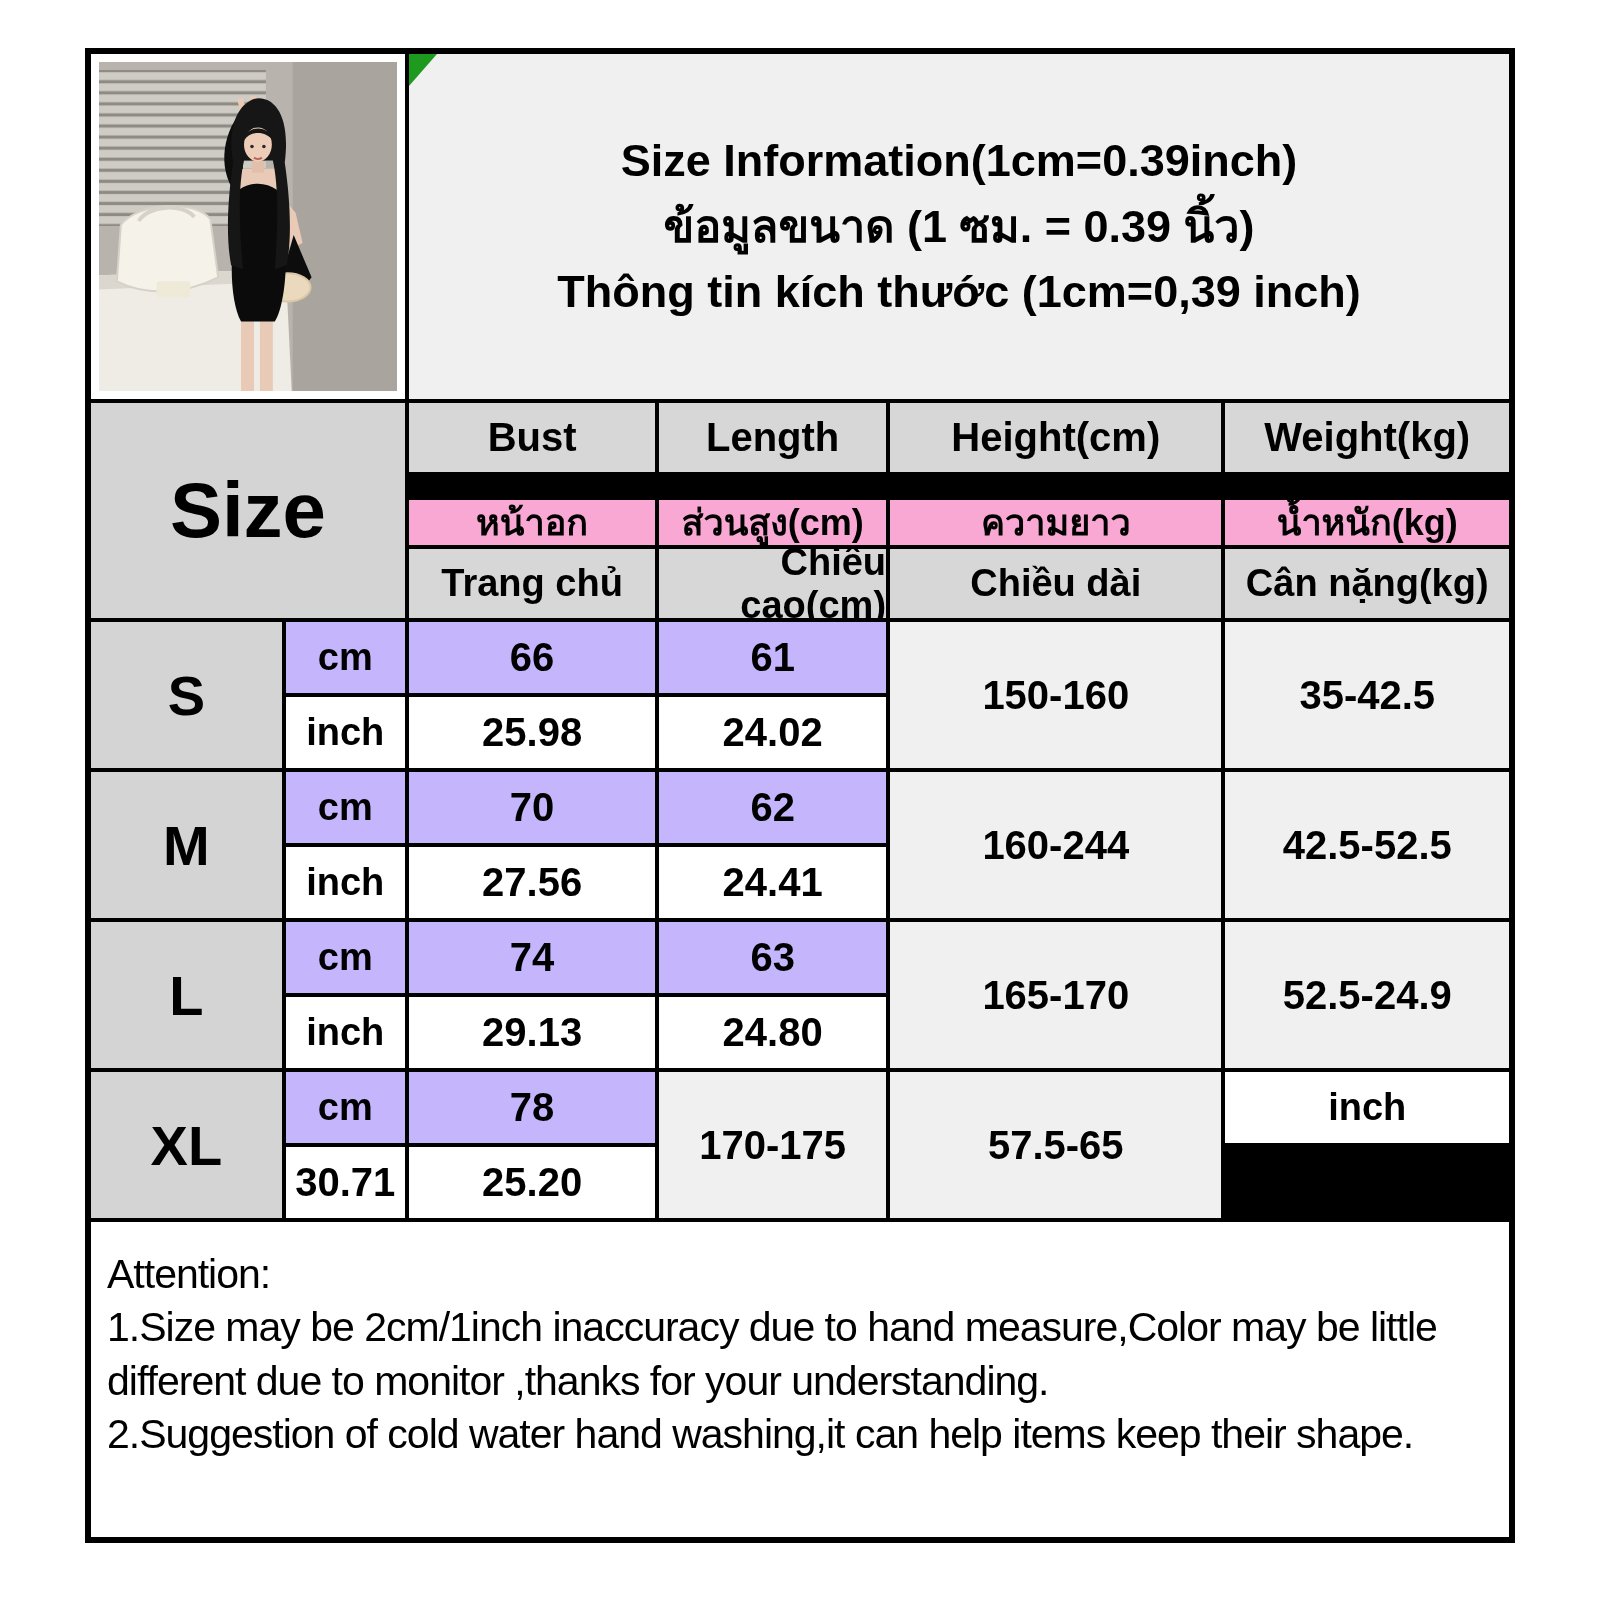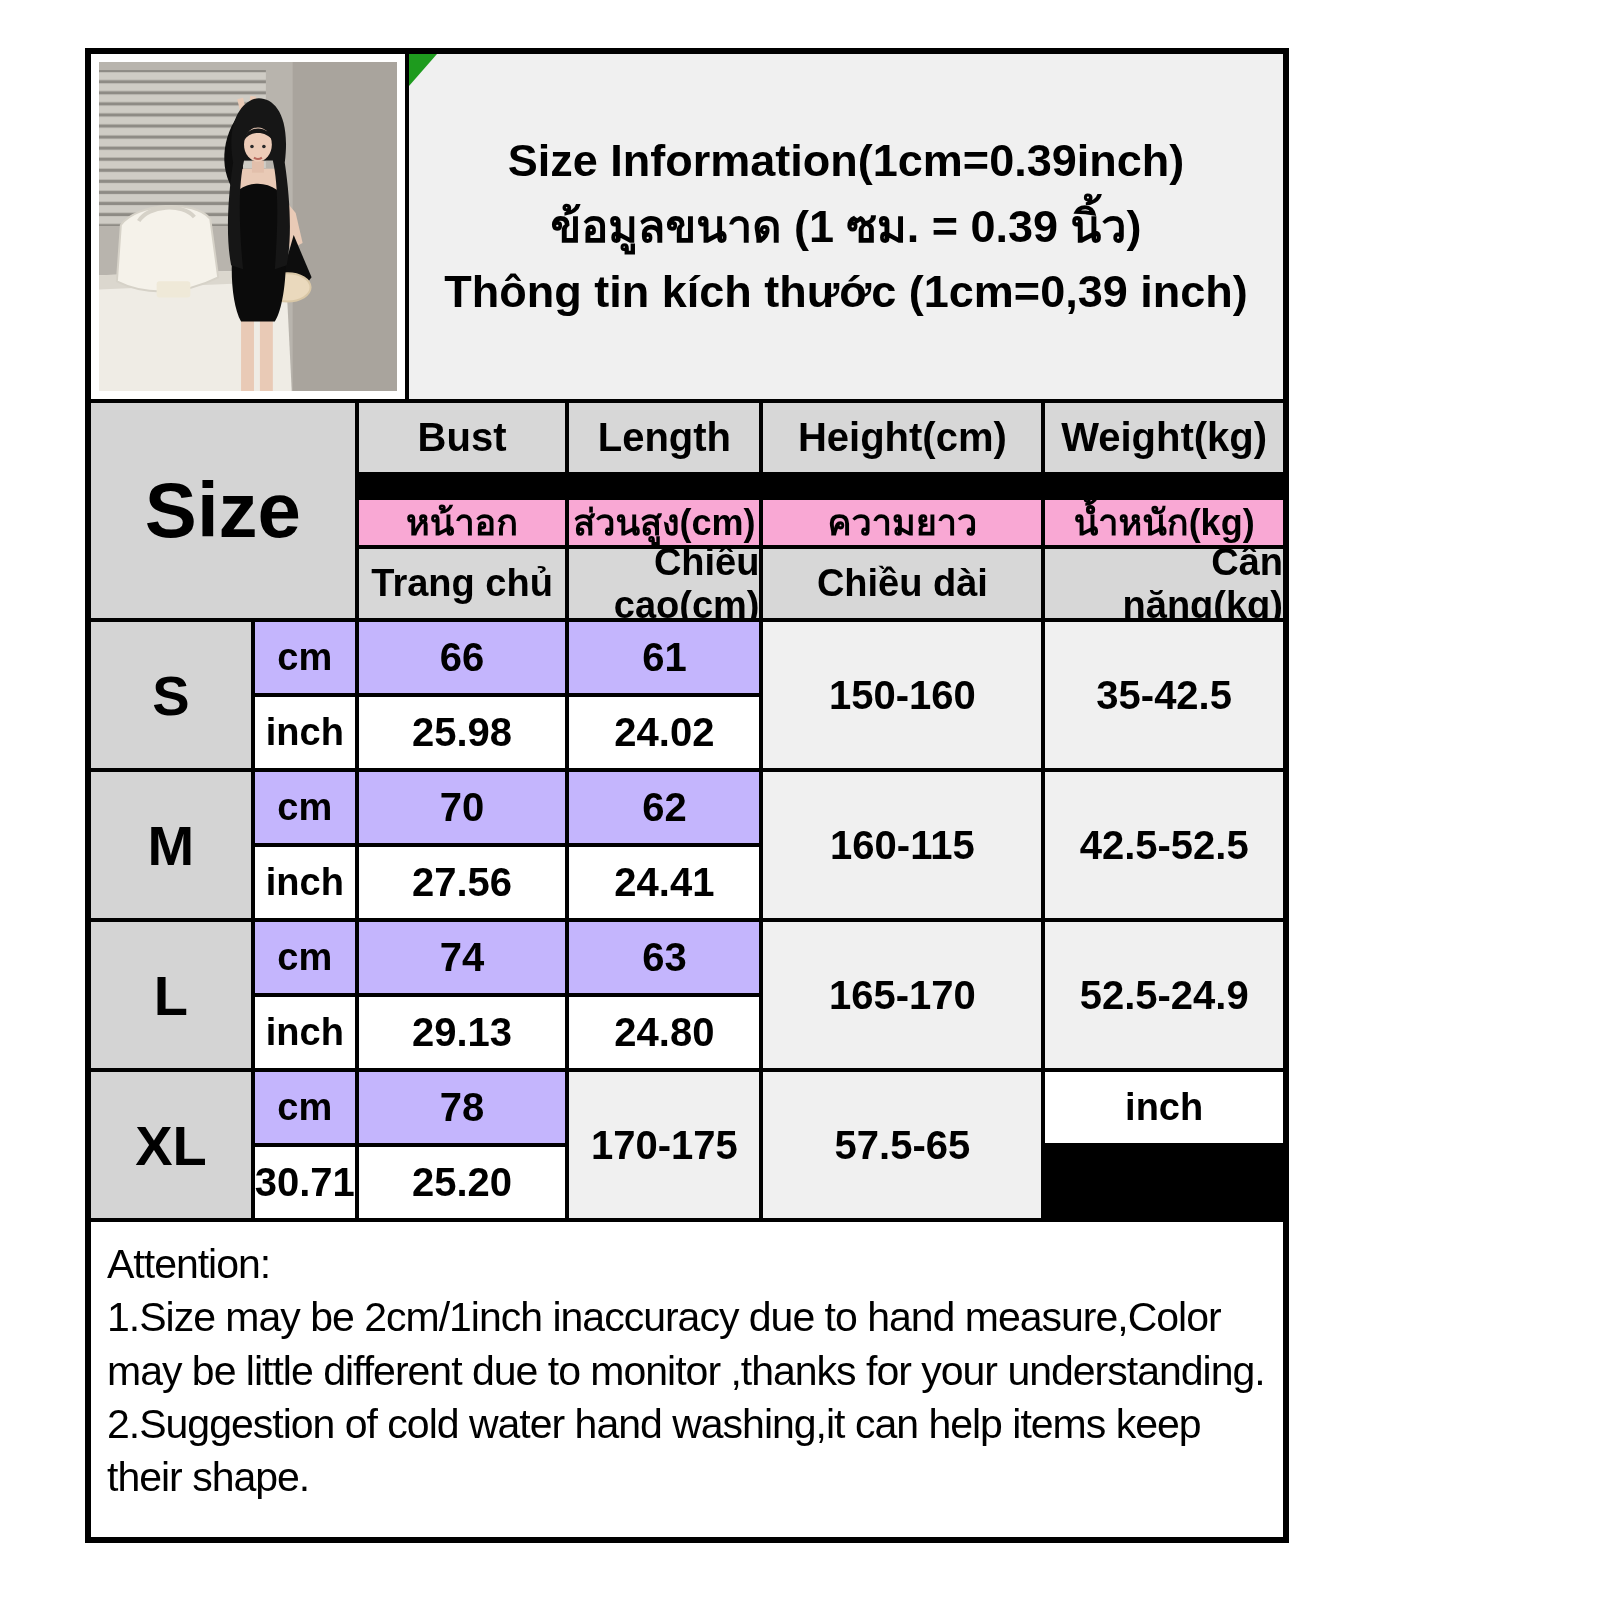--- a/index.html
+++ b/index.html
@@ -1,19 +1,19 @@
 <!DOCTYPE html>
 <html><head>
 <meta charset="utf-8">
 <style>
   html,body{margin:0;padding:0;background:#ffffff;}
   *{box-sizing:border-box;}
   body{font-family:"Liberation Sans","DejaVu Sans",sans-serif;color:#000;}
   .page{position:relative;width:1600px;height:1600px;background:#fff;overflow:hidden;}
-  .size-card{position:absolute;left:85px;top:48px;width:1204px;height:1495px;
+  .size-card{position:absolute;left:85px;top:48px;width:1430px;height:1495px;
     border:6px solid #000;display:flex;flex-direction:column;background:#fff;}
 
   
   .photo-title-row{height:345px;display:flex;flex:none;}
   .photo-cell{width:318px;flex:none;background:#fff;border-right:4px solid #000;padding:8px;}
   .photo-scene{width:100%;height:100%;position:relative;overflow:hidden;background:#b8b4ad;}
   .photo-scene svg{display:block;width:100%;height:100%;}
   .title-cell{flex:1;background:#f0f0f0;position:relative;display:flex;flex-direction:column;
     justify-content:center;align-items:center;gap:14px;padding:10px 30px;}
   .title-line{font-weight:bold;font-size:45px;line-height:1.15;text-align:center;white-space:nowrap;}
@@ -34,21 +34,21 @@
     font-size:78px;font-weight:bold;}
   .size-letter{background:#d4d4d4;font-size:56px;}
   .unit{font-size:38px;}
   .val{font-size:40px;}
   .row-gray{background:#c4b5fd;}
   .row-white{background:#ffffff;}
   .merged{background:#f0f0f0;}
   .span2{grid-row:span 2;}
 
   
-  .attention{flex:1;border-top:4px solid #000;background:#fff;padding:16px 16px;
+  .attention{flex:1;border-top:4px solid #000;background:#fff;padding:26px 16px;
     font-size:41px;letter-spacing:-1px;line-height:1.3;}
   .attention div{font-weight:normal;}
 </style>
 </head>
 <body>
 
 <div class="page">
   <div class="size-card">
 
     <div class="photo-title-row">
@@ -131,21 +131,21 @@
       <div class="cell val merged span2">150-160</div>
       <div class="cell val merged span2">35-42.5</div>
       <div class="cell unit row-white">inch</div>
       <div class="cell val row-white">25.98</div>
       <div class="cell val row-white">24.02</div>
 
       <div class="cell size-letter span2">M</div>
       <div class="cell unit row-gray">cm</div>
       <div class="cell val row-gray">70</div>
       <div class="cell val row-gray">62</div>
-      <div class="cell val merged span2">160-115</div>
+      <div class="cell val merged span2">160-244</div>
       <div class="cell val merged span2">42.5-52.5</div>
       <div class="cell unit row-white">inch</div>
       <div class="cell val row-white">27.56</div>
       <div class="cell val row-white">24.41</div>
 
       <div class="cell size-letter span2">L</div>
       <div class="cell unit row-gray">cm</div>
       <div class="cell val row-gray">74</div>
       <div class="cell val row-gray">63</div>
       <div class="cell val merged span2">165-170</div>

